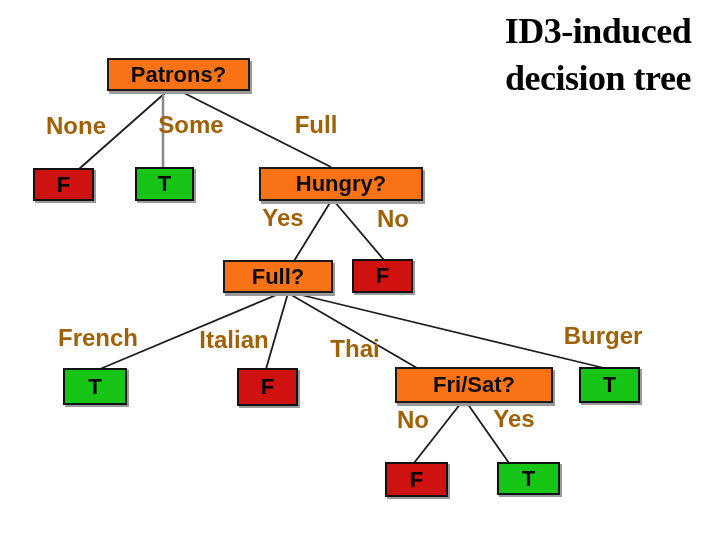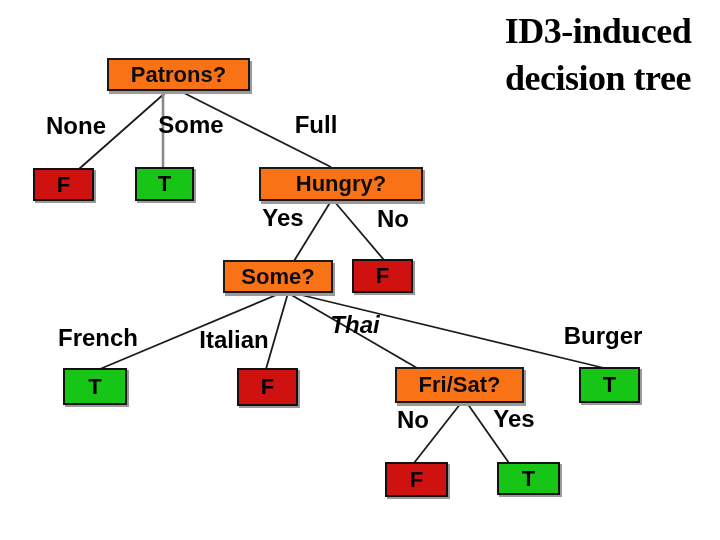--- a/index.html
+++ b/index.html
@@ -54,46 +54,46 @@
     color: #000000;
     box-sizing: border-box;
   }
   .leaf.green { background: #17c517; }
   .leaf.red   { background: #cf1110; }
   .blabel {
     position: absolute;
     transform: translateX(-50%);
     font-weight: bold;
     font-size: 24px;
-    color: #000000;
+    color: #a16207;
     white-space: nowrap;
   }
   
   .n-patrons { left: 107px; top: 58px;  width: 143px; height: 33px; }
   .n-hungry  { left: 259px; top: 167px; width: 164px; height: 34px; }
   .n-type    { left: 223px; top: 260px; width: 110px; height: 33px; }
-  .n-frisat  { left: 395px; top: 367px; width: 129px; height: 36px; }
+  .n-frisat  { left: 395px; top: 367px; width: 158px; height: 36px; }
   
   .l-none    { left: 33px;  top: 168px; width: 61px; height: 33px; }
   .l-some    { left: 135px; top: 167px; width: 59px; height: 34px; }
   .l-hno     { left: 352px; top: 259px; width: 61px; height: 34px; }
   .l-french  { left: 63px;  top: 368px; width: 64px; height: 37px; }
   .l-italian { left: 237px; top: 368px; width: 61px; height: 38px; }
   .l-burger  { left: 579px; top: 367px; width: 61px; height: 36px; }
   .l-fno     { left: 385px; top: 462px; width: 63px; height: 35px; }
   .l-fyes    { left: 497px; top: 462px; width: 63px; height: 33px; }
   
   .b-none    { left: 76px;  top: 112px; }
   .b-some    { left: 191px; top: 111px; }
   .b-full    { left: 316px; top: 111px; }
   .b-yes1    { left: 283px; top: 204px; }
   .b-no1     { left: 393px; top: 205px; }
   .b-french  { left: 98px;  top: 324px; }
   .b-italian { left: 234px; top: 326px; }
-  .b-thai    { left: 355px; top: 311px; font-style: italic; }
+  .b-thai    { left: 355px; top: 335px; }
   .b-burger  { left: 603px; top: 322px; }
   .b-no2     { left: 413px; top: 406px; }
   .b-yes2    { left: 514px; top: 405px; }
 </style>
 </head>
 <body>
 
 <div id="slide">
 
   <svg id="edges" viewBox="0 0 720 540" xmlns="http://www.w3.org/2000/svg">
@@ -115,21 +115,21 @@
     <div>decision tree</div>
   </div>
 
   <div class="qbox n-patrons">
     <span>Patrons?</span>
   </div>
   <div class="qbox n-hungry">
     <span>Hungry?</span>
   </div>
   <div class="qbox n-type">
-    <span>Some?</span>
+    <span>Full?</span>
   </div>
   <div class="qbox n-frisat">
     <span>Fri/Sat?</span>
   </div>
 
   <div class="blabel b-none">None</div>
   <div class="blabel b-some">Some</div>
   <div class="blabel b-full">Full</div>
   <div class="blabel b-yes1">Yes</div>
   <div class="blabel b-no1">No</div>

